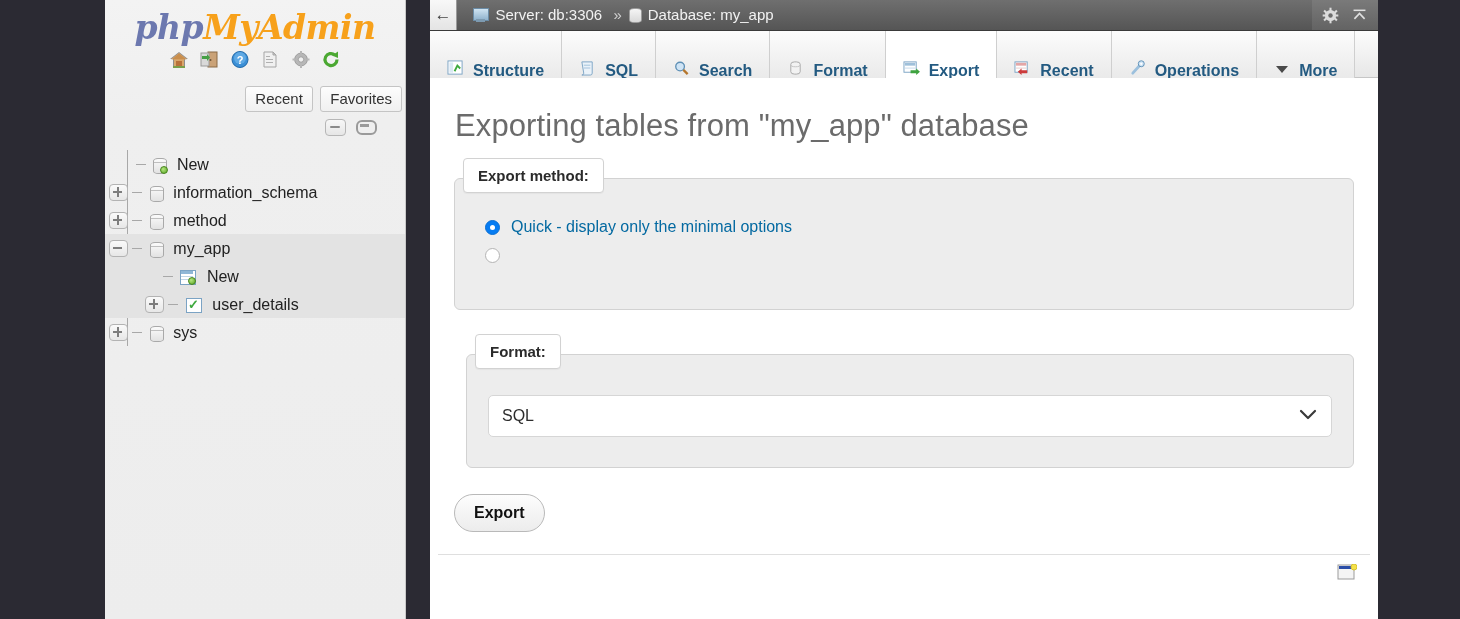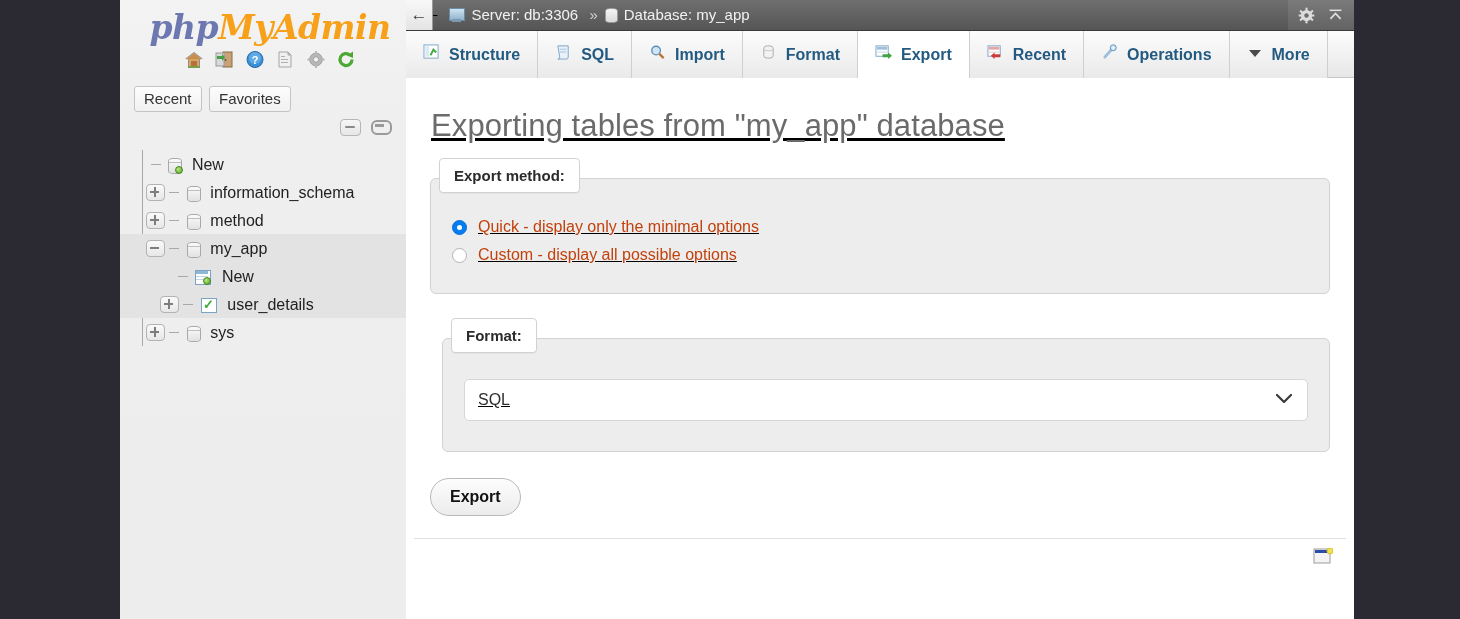--- a/index.html
+++ b/index.html
@@ -9,21 +9,21 @@
     overflow: hidden;
     font-family: "Liberation Sans", sans-serif;
   }
   #screen {
     position: relative;
     width: 1460px; height: 619px;
     background: #2b2a33;
   }
   
   #navpanel {
-    position: absolute; left: 120px; top: 0;
+    position: absolute; left: 105px; top: 0;
     width: 301px; height: 619px;
     background: linear-gradient(to bottom, #f3f3f3 0px, #efefef 120px, #ededed 619px);
     border-right: 1px solid #c9c9c9;
     box-sizing: border-box;
     overflow: hidden;
   }
   .pma-logo {
     text-align: center;
     padding-top: 8px;
     font-family: "DejaVu Serif", serif;
@@ -42,20 +42,21 @@
     margin-top: 2px;
     height: 26px;
     line-height: 26px;
     white-space: nowrap;
   }
   .logo-icons .ic { display: inline-block; vertical-align: middle; margin: 0 3px; }
   .tabs-recent {
     margin-top: 10px;
     padding-left: 14px;
     height: 26px;
+    text-align: right;
   }
   .mini-tab {
     display: inline-block;
     border: 1px solid #c4c4c4;
     border-radius: 3px;
     background: linear-gradient(to bottom,#fdfdfd,#f0f0f0);
     font-size: 15px;
     color: #333;
     padding: 3px 9px 4px 9px;
     margin-right: 3px;
@@ -101,21 +102,21 @@
     margin-top: 12px;
     position: relative;
     font-size: 16px;
     color: #222;
   }
   .tree-row {
     position: relative;
     height: 28px;
     line-height: 28px;
     white-space: nowrap;
-    padding-left: 26px;
+    padding-left: 4px;
     cursor: pointer;
   }
   .tree-row.selected { background: #e3e3e3; }
   .tree-row .tgl {
     display: inline-block;
     width: 17px; height: 15px;
     border: 1px solid #b3b3b3;
     border-radius: 4px;
     background: linear-gradient(to bottom,#fafafa,#e7e7e7);
     position: relative;
@@ -180,25 +181,24 @@
     position: absolute; left: 3px; top: 2px;
     width: 11px; height: 11px;
     color: #3faa3f; font-size: 13px; line-height: 11px; font-weight: bold;
   }
   .tree-lines {
     position: absolute; left: 22px; top: 0; width: 1px; height: 100%;
     background: #a8a8a8;
   }
   
   #frame {
-    position: absolute; left: 406px; top: 0;
+    position: absolute; left: 430px; top: 0;
     width: 948px; height: 619px;
     background: #fff;
     overflow: hidden;
-    text-decoration: underline;
   }
   
   #topbar {
     position: relative;
     height: 30px;
     background: linear-gradient(to bottom,#6f6f6f,#555555);
     border-bottom: 1px solid #3a3a3a;
     color: #fff;
     white-space: nowrap;
   }
@@ -251,21 +251,21 @@
     height: 46px;
     background: linear-gradient(to bottom,#fbfbfb,#e9e9e9);
     border-bottom: 1px solid #c6c6c6;
     white-space: nowrap;
     font-size: 0;
   }
   .tab {
     display: inline-block;
     height: 54px;
     box-sizing: border-box;
-    padding: 0 17px;
+    padding: 16px 17px;
     border-right: 1px solid #cfcfcf;
     font-size: 16px;
     font-weight: bold;
     color: #235a81;
     line-height: 45px;
     vertical-align: top;
     cursor: pointer;
     background: linear-gradient(to bottom,#fcfcfc,#e7e7e7);
   }
   .tab.active {
@@ -308,27 +308,27 @@
     left: 8px; top: -21px;
     background: #fff;
     border: 1px solid #d2d2d2;
     border-radius: 4px;
     padding: 8px 14px;
     font-size: 15px;
     font-weight: bold;
     color: #2b2b2b;
     box-shadow: 0 1px 1px rgba(0,0,0,0.04);
   }
-  #fs-method { height: 116px; }
+  #fs-method { height: 132px; }
   .radio-row {
     display: flex; align-items: center;
-    padding-left: 21px;
+    padding-left: 30px;
     height: 28px;
     font-size: 16px;
-    color: #c2410c;
+    color: #0369a1;
     cursor: pointer;
   }
   #fs-method .radio-row:first-of-type { margin-top: 34px; }
   .radio {
     width: 15px; height: 15px; border-radius: 50%;
     border: 1px solid #b4b4b4;
     background: #fff;
     margin-right: 11px;
     box-sizing: border-box;
     flex: none;
@@ -570,21 +570,21 @@
             <rect x="5" y="8" width="7" height="1" fill="#9fc0da"></rect>
           </svg>
         </span><span class="tl">SQL</span>
       </span>
       <span class="tab">
         <span class="ti">
           <svg width="17" height="16" viewBox="0 0 18 17">
             <circle cx="7.5" cy="7" r="4.6" fill="#cfe4f5" stroke="#5d8fb5" stroke-width="1.4"></circle>
             <line x1="11" y1="10.5" x2="15.5" y2="15" stroke="#b5762c" stroke-width="2.4"></line>
           </svg>
-        </span><span class="tl">Import</span>
+        </span><span class="tl">Search</span>
       </span>
       <span class="tab">
         <span class="ti">
           <svg width="17" height="16" viewBox="0 0 18 17">
             <rect x="4" y="2" width="10" height="13" rx="4" ry="2.6" fill="#f2f2f2" stroke="#a8a8a8"></rect>
             <path d="M4,5 a5,2.2 0 0 0 10,0" fill="none" stroke="#c2c2c2"></path>
           </svg>
         </span><span class="tl">Format</span>
       </span>
       <span class="tab active">
@@ -631,21 +631,20 @@
       <h1 id="page-title-el">Exporting tables from "my_app" database</h1>
 
       <div class="fieldset" id="fs-method">
         <div class="legend">Export method:</div>
         <label class="radio-row">
           <span class="radio checked"></span>
           <span>Quick - display only the minimal options</span>
         </label>
         <label class="radio-row">
           <span class="radio"></span>
-          <span>Custom - display all possible options</span>
         </label>
       </div>
 
       <div class="fieldset" id="fs-format">
         <div class="legend">Format:</div>
         <div class="select-box">
           <span>SQL</span>
           <span class="chev">
             <svg width="18" height="14" viewBox="0 0 18 14">
               <polyline points="2,3 9,10 16,3" fill="none" stroke="#3a3a3a" stroke-width="2.2" stroke-linecap="round" stroke-linejoin="round"></polyline>

